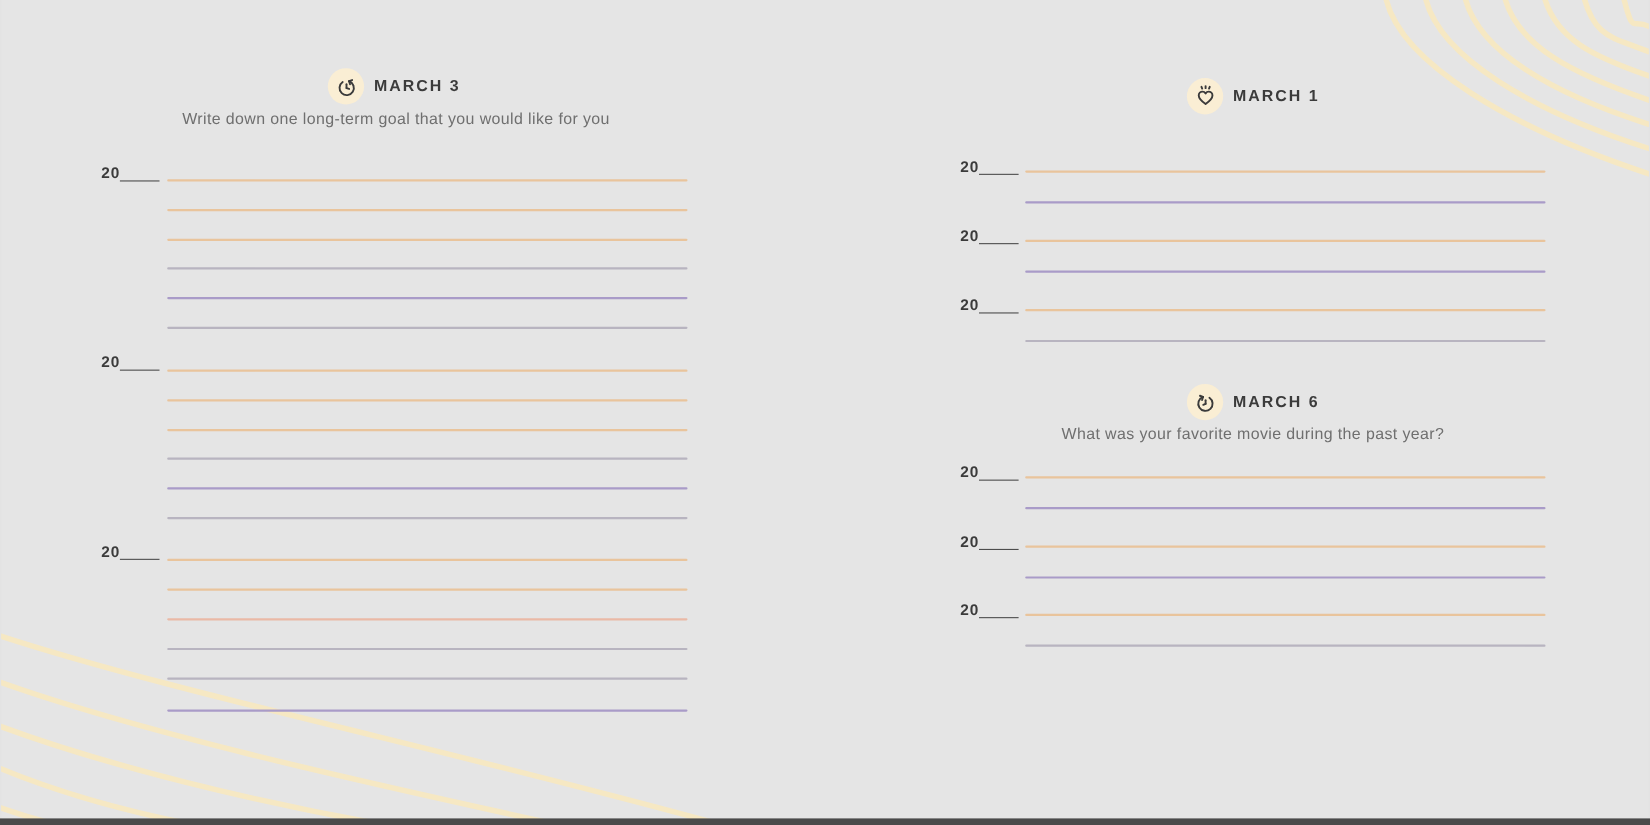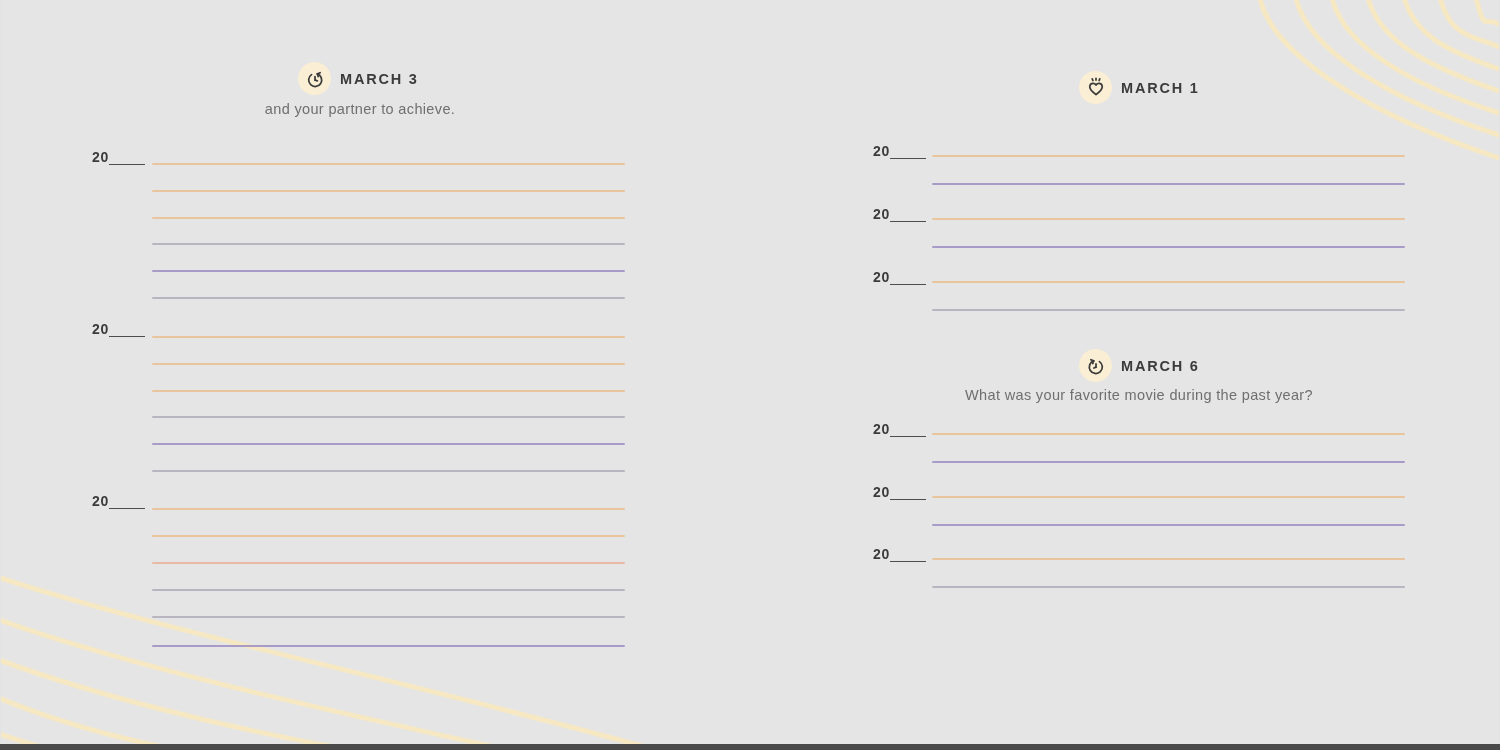--- a/index.html
+++ b/index.html
@@ -75,21 +75,21 @@
         <path d="M14.6,6.4 L17.6,5.2"></path>
         <path d="M14.6,6.4 L15.5,9.4"></path>
         <path d="M12,13.2 L12,9.4"></path>
         <path d="M12,13.2 L14.6,14"></path>
       </svg>
     </span>
     <span class="day-title">MARCH 3</span>
   </div>
 
   <div class="prompt" style="left:100px;top:101px;width:520px;">
-    <div>and your partner to achieve.</div>
+    <div>Write down one long-term goal that you would like for you</div>
   </div>
 
   <div class="year-label" style="left:92px;top:149px;">
     <span>20</span>
       <span class="year-rule"></span>
   </div>
   <div class="rule-line lp" style="top: 163px; background: rgb(233, 196, 156);"></div>
   <div class="rule-line lp" style="top: 190px; background: rgb(233, 196, 156);"></div>
   <div class="rule-line lp" style="top: 217px; background: rgb(233, 196, 156);"></div>
   <div class="rule-line lp" style="top: 243px; background: rgb(184, 180, 192);"></div>

